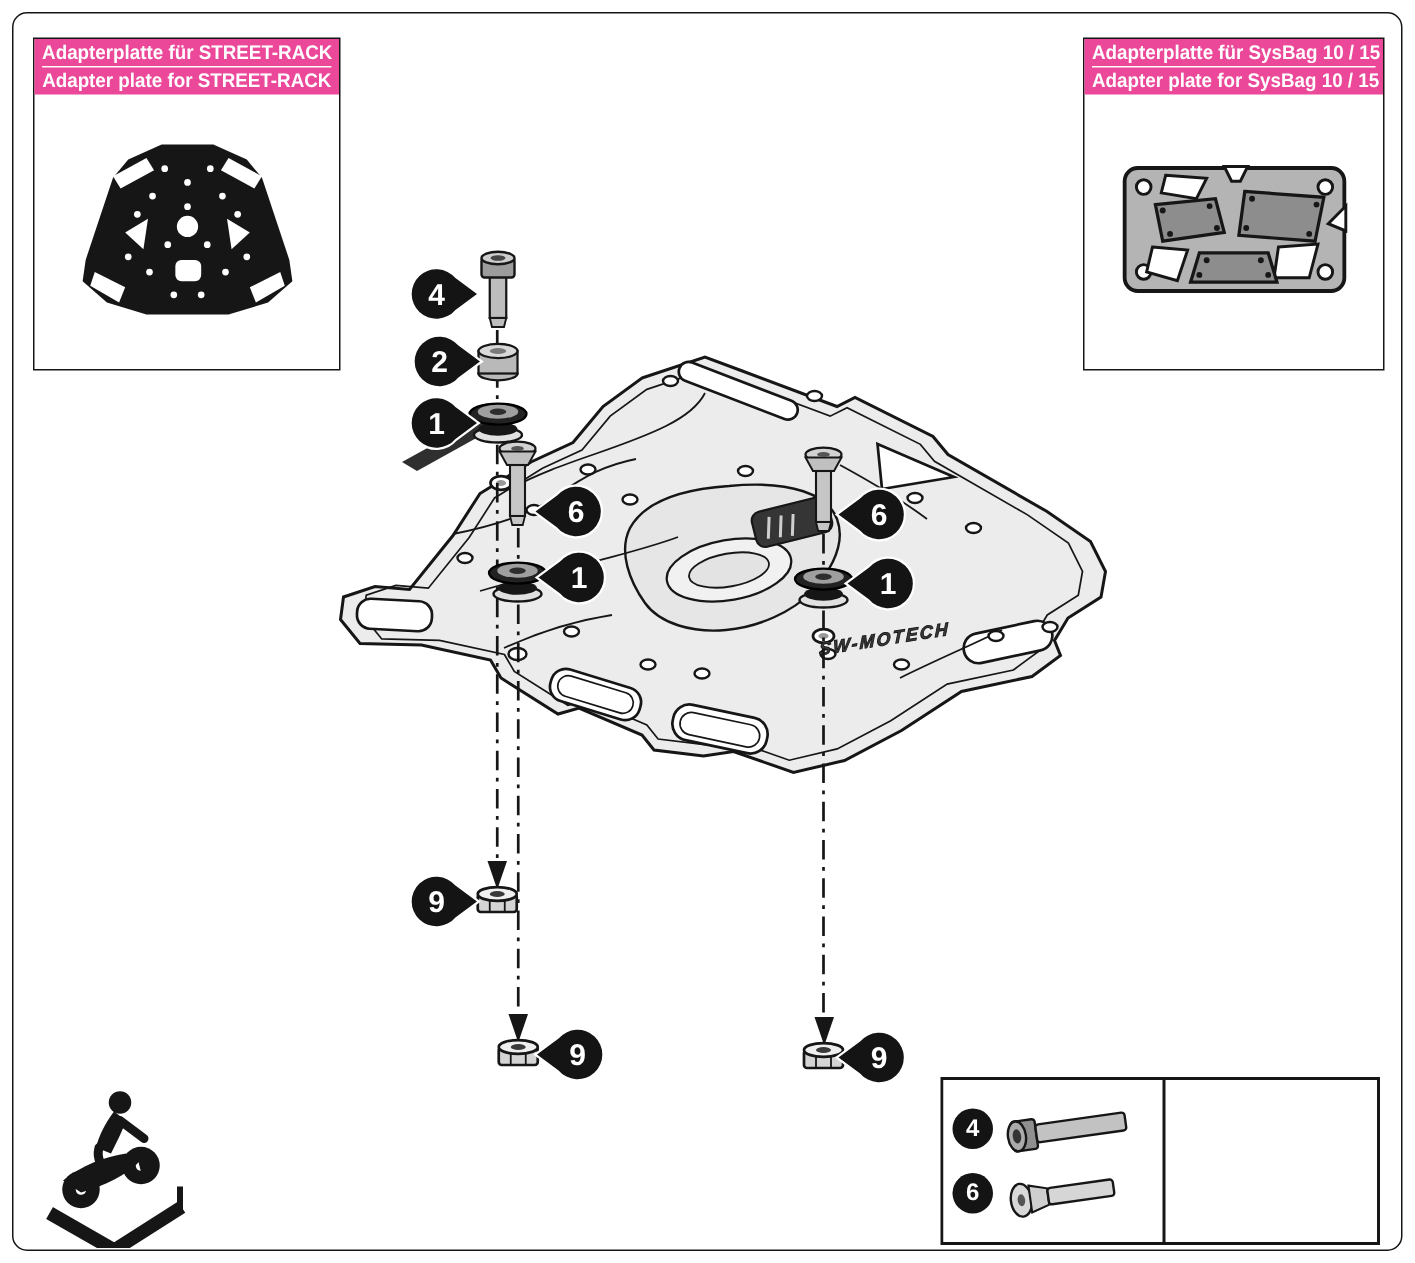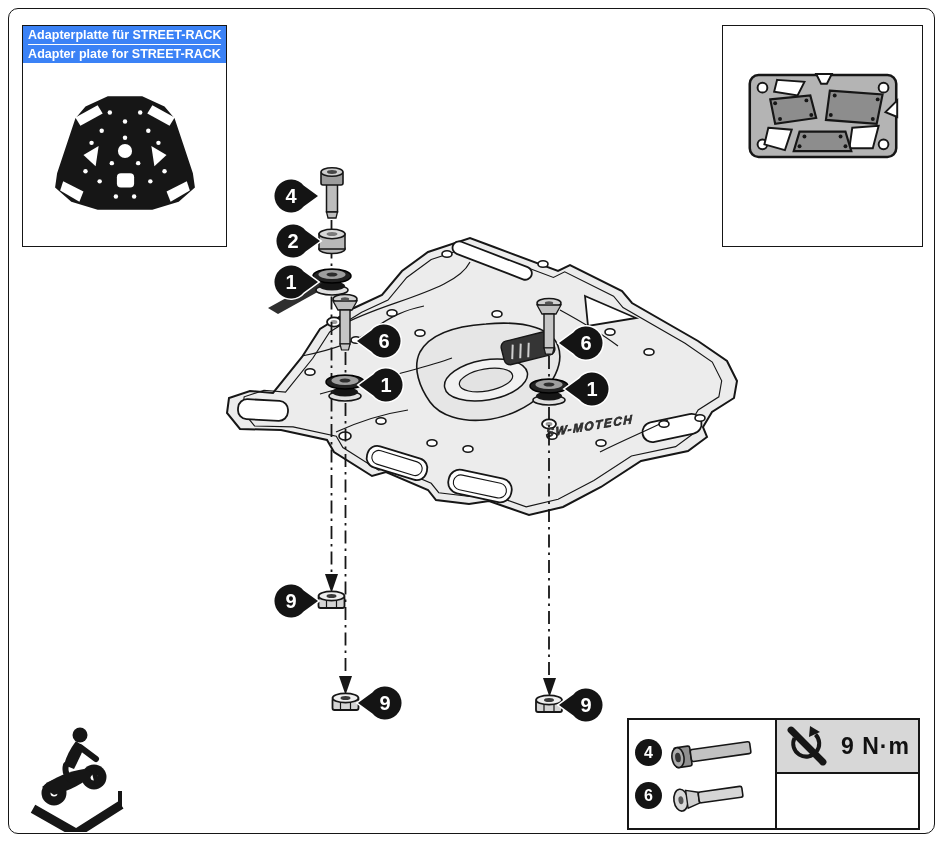--- a/index.html
+++ b/index.html
@@ -6,21 +6,21 @@
   body{
     width:943px;height:842px;position:relative;background:#fff;
     font-family:"Liberation Sans",sans-serif;color:#111;overflow:hidden;
   }
   .frame{position:absolute;left:8px;top:8px;width:925px;height:824px;
     border:1.6px solid #161616;border-radius:10px;}
   
   .panel{position:absolute;border:1.7px solid #161616;background:#fff;box-sizing:border-box;}
   .panel-left{left:22px;top:25px;width:205px;height:222px;}
   .panel-right{left:722px;top:25px;width:201px;height:222px;}
-  .panel header{background:#3b82f6;display:block;}
+  .panel header{background:#ec4899;display:block;}
   .pt{color:#fff;font-weight:bold;font-size:13.2px;line-height:18px;text-align:center;
       white-space:nowrap;transform:scaleX(.95);transform-origin:50% 50%;}
   .pt + .pt{border-top:1.5px solid #fff;}
   .panel-body{height:calc(100% - 41px);display:flex;align-items:center;justify-content:center;}
   
   .diagram{position:absolute;left:0;top:0;}
   .badge-shape{fill:#141414;stroke:#fff;stroke-width:3;paint-order:stroke;}
   .badge-num{fill:#fff;font-weight:bold;font-size:20px;text-anchor:middle;
              font-family:"Liberation Sans",sans-serif;}
   .cline{stroke:#161616;stroke-width:1.8;fill:none;stroke-dasharray:13 5 2.5 5;}
@@ -78,20 +78,24 @@
         <circle cx="66" cy="105" r="2.2"></circle>
           <circle cx="84" cy="105" r="2.2"></circle>
         <circle cx="36" cy="80" r="2.2"></circle>
           <circle cx="114" cy="80" r="2.2"></circle>
       </g>
     </svg>
   </div>
 </section>
 
 <section class="panel panel-right">
+  <header>
+    <div class="pt">Adapterplatte für SysBag 10 / 15</div>
+    <div class="pt">Adapter plate for SysBag 10 / 15</div>
+  </header>
   <div class="panel-body">
     <svg width="166" height="110" viewBox="0 0 170 112">
       <rect x="10" y="14" width="150" height="84" rx="9" fill="#b4b4b4" stroke="#161616" stroke-width="2.6"></rect>
       <polygon points="78,13 94,13 89,23 83,23" fill="#fff" stroke="#161616" stroke-width="2"></polygon>
       <polygon points="161,40 149,52 161,57" fill="#fff" stroke="#161616" stroke-width="2"></polygon>
       <g fill="#fff" stroke="#161616" stroke-width="2">
         <circle cx="23" cy="27" r="5"></circle>
           <circle cx="147" cy="27" r="5"></circle>
         <circle cx="23" cy="85" r="5"></circle>
           <circle cx="147" cy="85" r="5"></circle>
@@ -354,21 +358,13 @@
       <svg width="96" height="34" viewBox="0 0 96 34">
         <g transform="translate(6,22) rotate(-8)">
           <ellipse cx="6" cy="0" rx="7" ry="11" fill="#d8d8d8" stroke="#161616" stroke-width="1.6"></ellipse>
           <ellipse cx="6" cy="0" rx="2.5" ry="4" fill="#555"></ellipse>
           <polygon points="12,-9 24,-5.5 24,5.5 12,9" fill="#cfcfcf" stroke="#161616" stroke-width="1.4"></polygon>
           <rect x="24" y="-5.5" width="44" height="11" rx="2" fill="#d6d6d6" stroke="#161616" stroke-width="1.6"></rect>
         </g>
       </svg>
     </div>
   </div>
-  <div class="torque-cell">
-    <svg width="44" height="44" viewBox="0 0 44 44">
-      <path d="M30.5 10.5 A13 13 0 1 1 9.5 14" fill="none" stroke="#161616" stroke-width="4"></path>
-      <polygon points="25,2 35,8 24,13" fill="#161616"></polygon>
-      <rect x="-4" y="18.5" width="52" height="7" rx="3.5" transform="rotate(45 22 22)" fill="#161616"></rect>
-    </svg>
-    <span class="torque-val">9 N·m</span>
-  </div>
 </div>
 
 </body></html>

